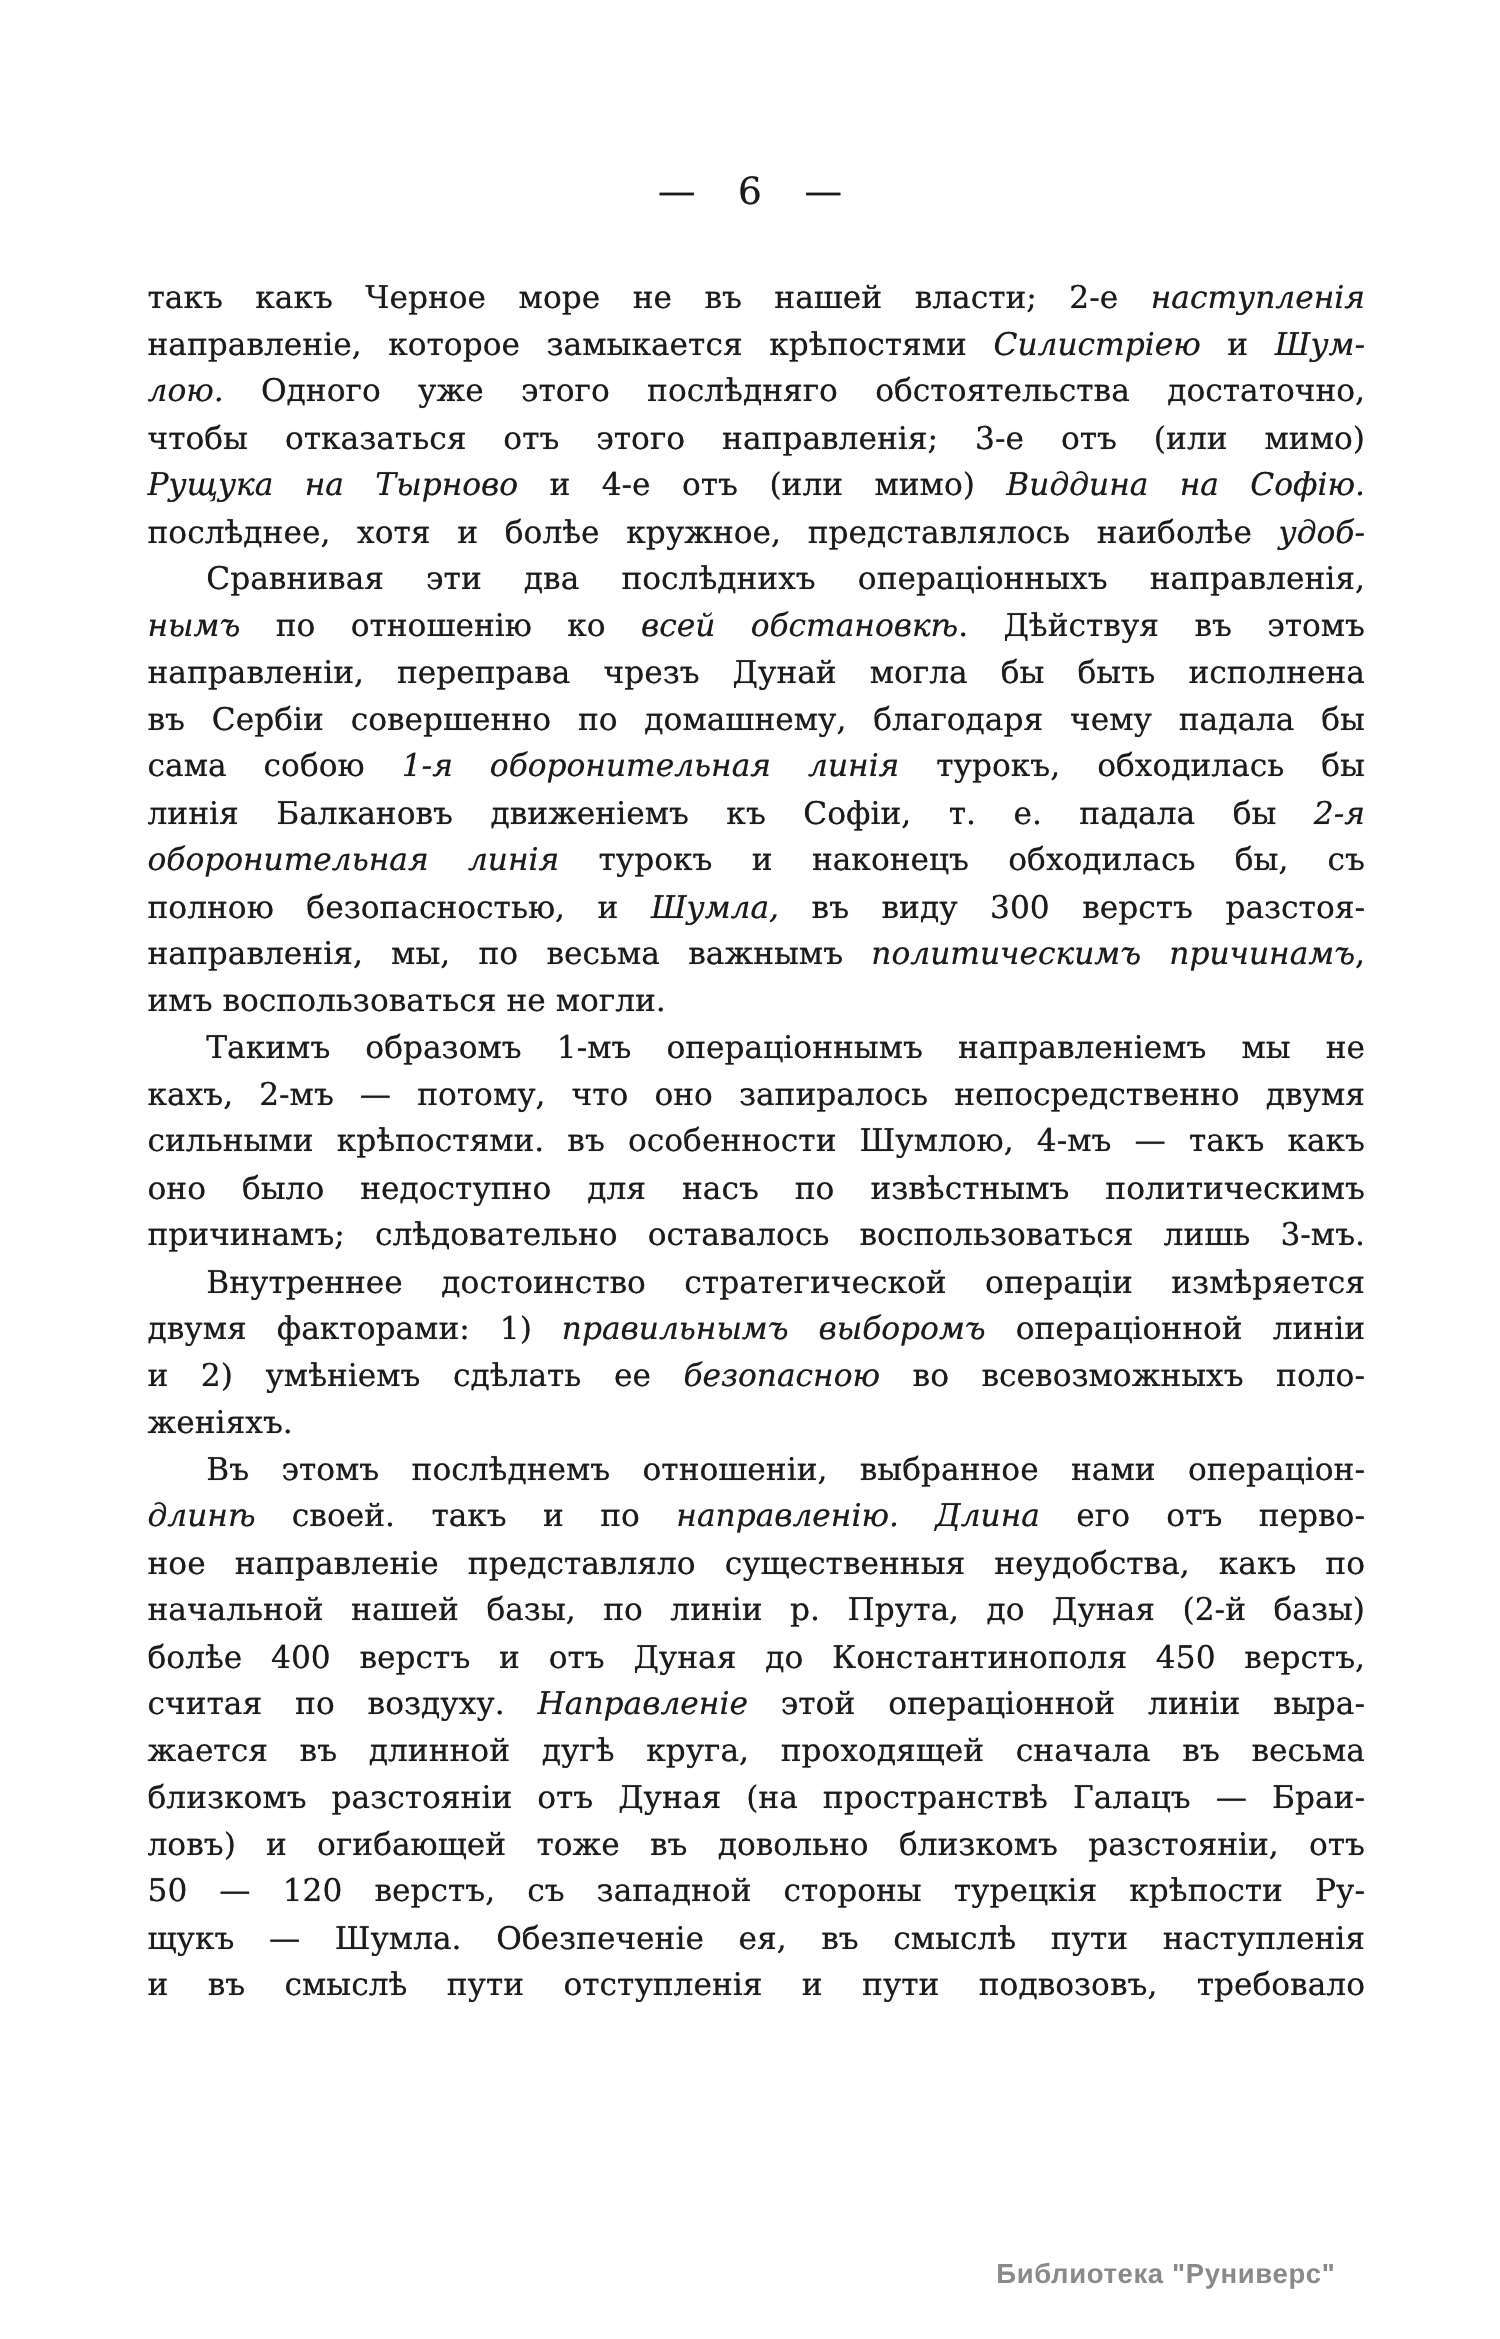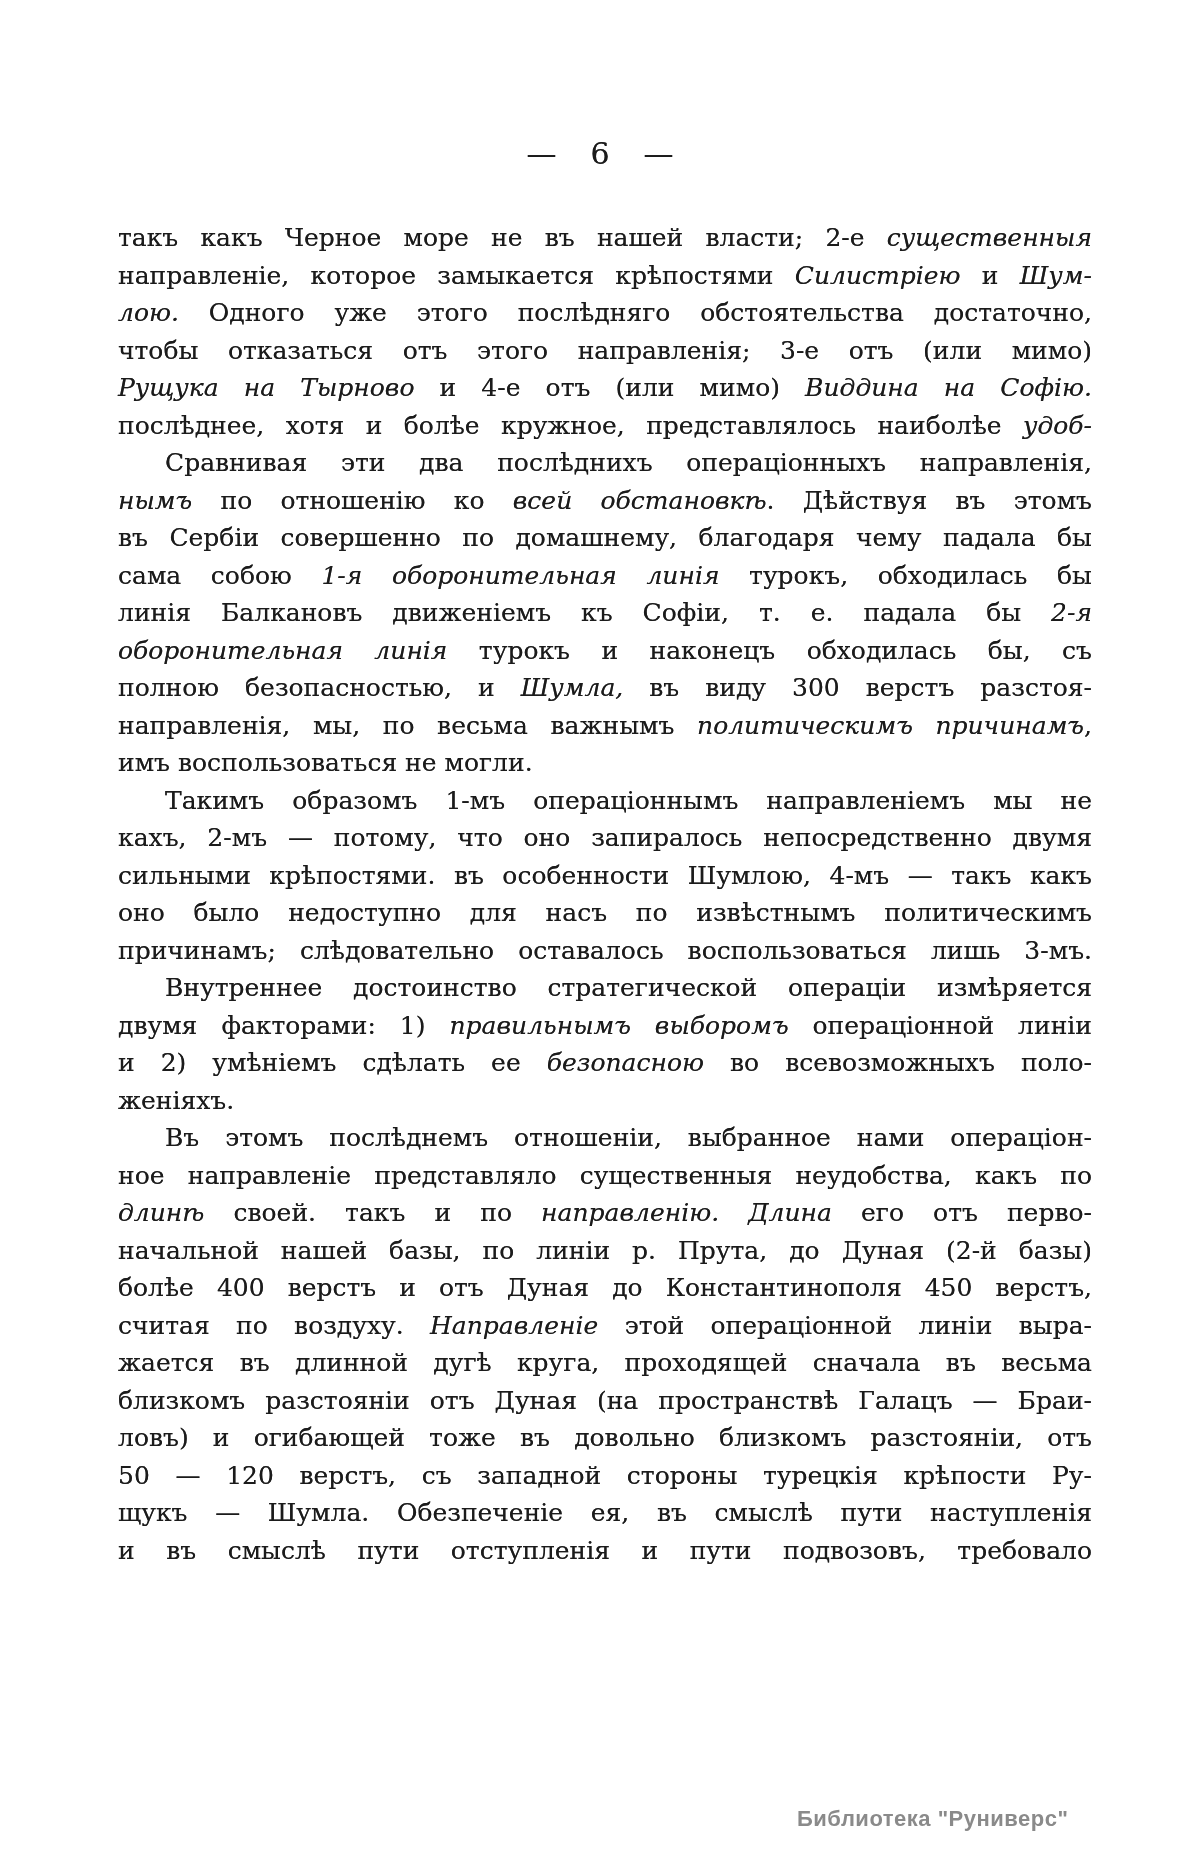--- a/index.html
+++ b/index.html
@@ -52,30 +52,31 @@
 </head>
 <body>
 
 <div class="page">
   <header class="page-header">
     <span>—</span><span>6</span><span>—</span>
   </header>
 
   <main class="text-block">
       <div class="paragraph">
-        <div class="line"><span>такъ какъ Черное море не въ нашей власти; 2-е </span><em>существенныя</em></div>
+        <div class="line"><span>такъ какъ Черное море не въ нашей власти; 2-е </span><em>наступленія</em></div>
         <div class="line"><span>направленіе, которое замыкается крѣпостями </span><em>Силистріею</em><span> и </span><em>Шум-</em></div>
         <div class="line"><em>лою.</em><span> Одного уже этого послѣдняго обстоятельства достаточно,</span></div>
         <div class="line"><span>чтобы отказаться отъ этого направленія; 3-е отъ (или мимо)</span></div>
         <div class="line"><em>Рущука на Тырново</em><span> и 4-е отъ (или мимо) </span><em>Виддина на Софію.</em></div>
       </div>
       <div class="paragraph">
         <div class="line"><span>послѣднее, хотя и болѣе кружное, представлялось наиболѣе </span><em>удоб-</em></div>
         <div class="line indent"><span>Сравнивая эти два послѣднихъ операціонныхъ направленія,</span></div>
         <div class="line"><em>нымъ</em><span> по отношенію ко </span><em>всей обстановкѣ</em><span>. Дѣйствуя въ этомъ</span></div>
+        <div class="line"><span>направленіи, переправа чрезъ Дунай могла бы быть исполнена</span></div>
         <div class="line"><span>въ Сербіи совершенно по домашнему, благодаря чему падала бы</span></div>
         <div class="line"><span>сама собою </span><em>1-я оборонительная линія</em><span> турокъ, обходилась бы</span></div>
         <div class="line"><span>линія Балкановъ движеніемъ къ Софіи, т. е. падала бы </span><em>2-я</em></div>
         <div class="line"><em>оборонительная линія</em><span> турокъ и наконецъ обходилась бы, съ</span></div>
         <div class="line"><span>полною безопасностью, и </span><em>Шумла,</em><span> въ виду 300 верстъ разстоя-</span></div>
       </div>
       <div class="paragraph">
         <div class="line"><span>направленія, мы, по весьма важнымъ </span><em>политическимъ причинамъ</em><span>,</span></div>
         <div class="line short"><span>имъ воспользоваться не могли.</span></div>
       </div>
@@ -87,22 +88,22 @@
         <div class="line"><span>причинамъ; слѣдовательно оставалось воспользоваться лишь 3-мъ.</span></div>
       </div>
       <div class="paragraph">
         <div class="line indent"><span>Внутреннее достоинство стратегической операціи измѣряется</span></div>
         <div class="line"><span>двумя факторами: 1) </span><em>правильнымъ выборомъ</em><span> операціонной линіи</span></div>
         <div class="line"><span>и 2) умѣніемъ сдѣлать ее </span><em>безопасною</em><span> во всевозможныхъ поло-</span></div>
         <div class="line short"><span>женіяхъ.</span></div>
       </div>
       <div class="paragraph">
         <div class="line indent"><span>Въ этомъ послѣднемъ отношеніи, выбранное нами операціон-</span></div>
+        <div class="line"><em>длинѣ</em><span> своей. такъ и по </span><em>направленію. Длина</em><span> его отъ перво-</span></div>
         <div class="line"><span>ное направленіе представляло существенныя неудобства, какъ по</span></div>
-        <div class="line"><em>длинѣ</em><span> своей. такъ и по </span><em>направленію. Длина</em><span> его отъ перво-</span></div>
         <div class="line"><span>начальной нашей базы, по линіи р. Прута, до Дуная (2-й базы)</span></div>
         <div class="line"><span>болѣе 400 верстъ и отъ Дуная до Константинополя 450 верстъ,</span></div>
         <div class="line"><span>считая по воздуху. </span><em>Направленіе</em><span> этой операціонной линіи выра-</span></div>
         <div class="line"><span>жается въ длинной дугѣ круга, проходящей сначала въ весьма</span></div>
         <div class="line"><span>близкомъ разстояніи отъ Дуная (на пространствѣ Галацъ — Браи-</span></div>
         <div class="line"><span>ловъ) и огибающей тоже въ довольно близкомъ разстояніи, отъ</span></div>
         <div class="line"><span>50 — 120 верстъ, съ западной стороны турецкія крѣпости Ру-</span></div>
         <div class="line"><span>щукъ — Шумла. Обезпеченіе ея, въ смыслѣ пути наступленія</span></div>
         <div class="line"><span>и въ смыслѣ пути отступленія и пути подвозовъ, требовало</span></div>
       </div>

